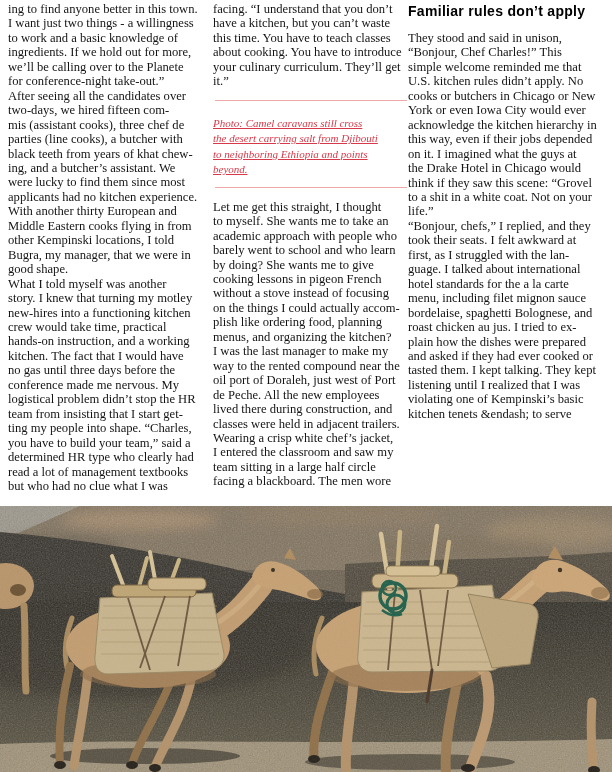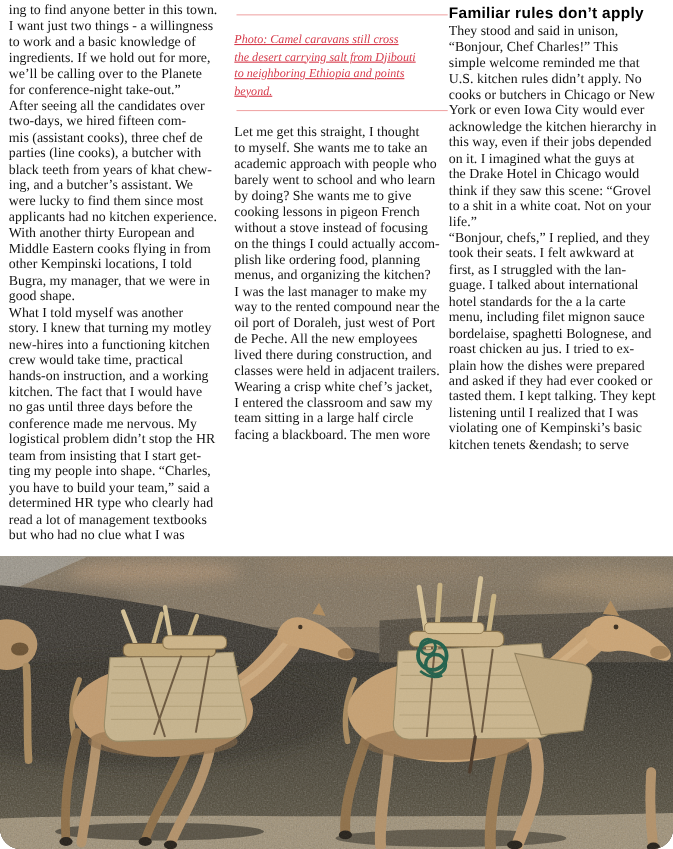--- a/index.html
+++ b/index.html
@@ -2,21 +2,20 @@
 <html><head>
 <meta charset="utf-8">
 <style>
   html,body{margin:0;padding:0;}
   .page{
     position:relative;
     width:612px;height:772px;
     background:#ffffff;
     overflow:hidden;
     font-family:"Liberation Serif", serif;
-    border-radius:19px;
   }
   .col{position:absolute;top:2px;}
   .col-1{left:8px;width:198px;}
   .col-2{left:213px;width:196px;}
   .col-3{left:408px;width:198px;}
   .body-text{
     font-size:12.6px;
     line-height:14.45px;
     color:#141414;
     white-space:pre;
@@ -36,21 +35,21 @@
     color:#d63a4a;
     white-space:pre;
     text-decoration:underline;
   }
   .section-heading{
     font-family:"Liberation Sans", sans-serif;
     font-weight:bold;
     font-size:14px;
     letter-spacing:0.3px;
     color:#000;
-    margin:2px 0 2px 0;
+    margin:2px 0 12px 0;
     line-height:15px;
     white-space:pre;
   }
   .photo{
     position:absolute;
     left:0;top:506px;
     width:612px;height:266px;
     background:#57503f;
   }
   .photo svg{display:block;}
@@ -91,20 +90,26 @@
 logistical problem didn’t stop the HR
 team from insisting that I start get-
 ting my people into shape. “Charles,
 you have to build your team,” said a
 determined HR type who clearly had
 read a lot of management textbooks
 but who had no clue what I was</div>
   </div>
 
   <div class="col col-2">
+    <div class="body-text">facing. “I understand that you don’t
+have a kitchen, but you can’t waste
+this time. You have to teach classes
+about cooking. You have to introduce
+your culinary curriculum. They’ll get
+it.”</div>
     <hr class="rule">
     <div class="photo-caption">Photo: Camel caravans still cross
 the desert carrying salt from Djibouti
 to neighboring Ethiopia and points
 beyond.</div>
     <hr class="rule second">
     <div class="body-text">Let me get this straight, I thought
 to myself. She wants me to take an
 academic approach with people who
 barely went to school and who learn

